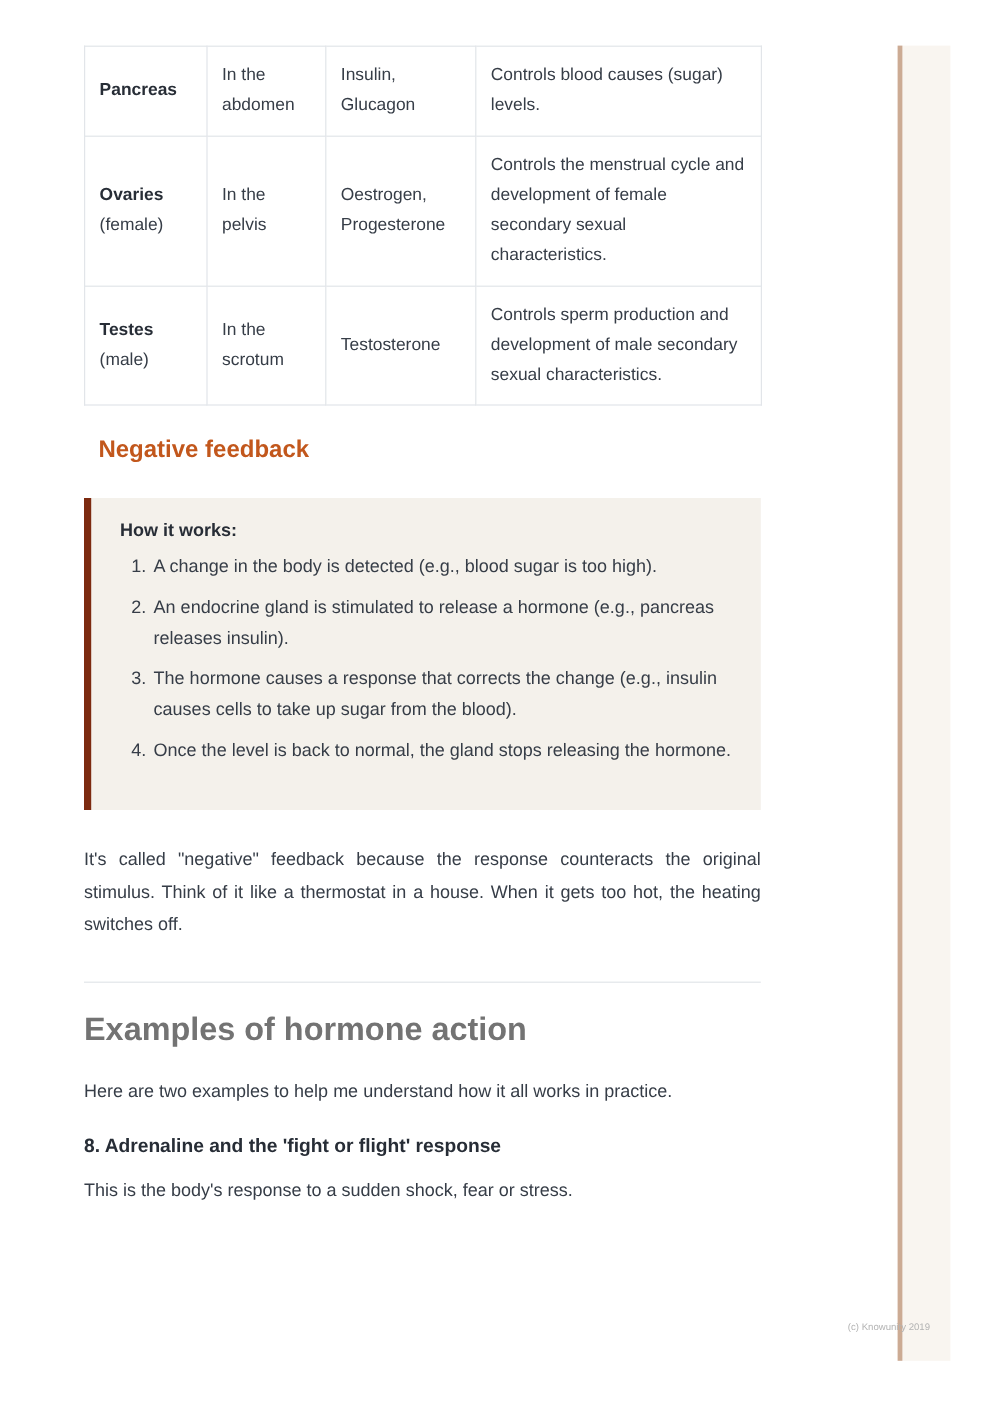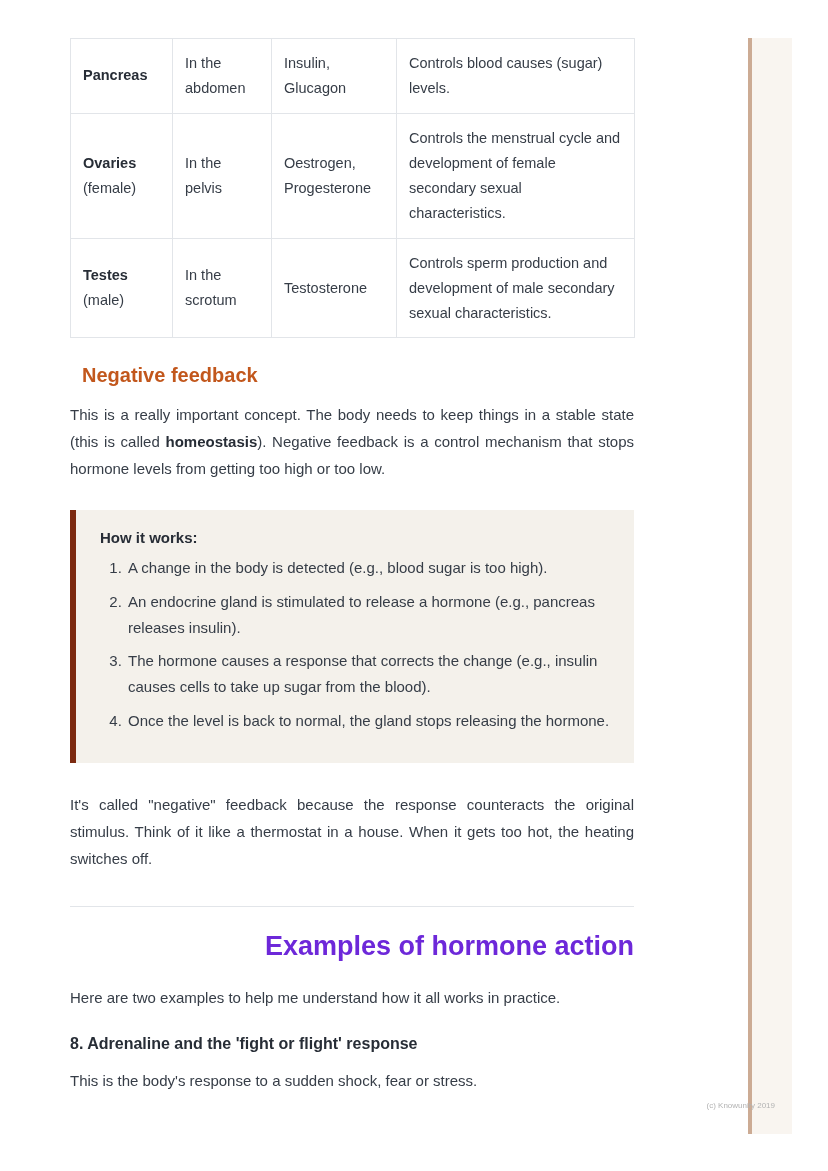--- a/index.html
+++ b/index.html
@@ -50,36 +50,35 @@
   .bold { font-weight: bold; color: #272d36; }
   h2.section-heading {
     font-size: 20px;
     font-weight: bold;
     color: #c2571c;
     margin: 26px 0 14px 12px;
   }
   h1.big-heading {
     font-size: 27px;
     font-weight: bold;
-    color: #6d28d9;
+    color: #737373;
     margin: 24px 0 22px 0;
-    text-align: right;
   }
   p.body-para {
     font-size: 15px;
     line-height: 1.8;
     text-align: justify;
     margin: 14px 0;
     color: #363d47;
   }
   .callout {
     background: #f4f1eb;
     border-left: 6px solid #7c2a10;
     margin: 28px 0;
-    padding: 14px 24px 17px 24px;
+    padding: 14px 24px 24px 24px;
   }
   .callout-title {
     font-weight: bold;
     color: #272d36;
     font-size: 15px;
     line-height: 1.8;
   }
   .callout ol {
     margin: 4px 0 0 0;
     padding-left: 26px;
@@ -144,21 +143,20 @@
         <td><span class="bold">Testes</span> <span>(male)</span></td>
         <td>In the scrotum</td>
         <td>Testosterone</td>
         <td>Controls sperm production and development of male secondary sexual characteristics.</td>
       </tr>
     </tbody>
   </table>
 
   <h2 class="section-heading">Negative feedback</h2>
 
-  <p class="body-para"><span>This is a really important concept. The body needs to keep things in a stable state (this is called </span><span class="bold">homeostasis</span><span>). Negative feedback is a control mechanism that stops hormone levels from getting too high or too low.</span></p>
 
   <div class="callout">
     <div class="callout-title">How it works:</div>
     <ol>
       <li>A change in the body is detected (e.g., blood sugar is too high).</li>
       <li>An endocrine gland is stimulated to release a hormone (e.g., pancreas releases insulin).</li>
       <li>The hormone causes a response that corrects the change (e.g., insulin causes cells to take up sugar from the blood).</li>
       <li>Once the level is back to normal, the gland stops releasing the hormone.</li>
     </ol>
   </div>

